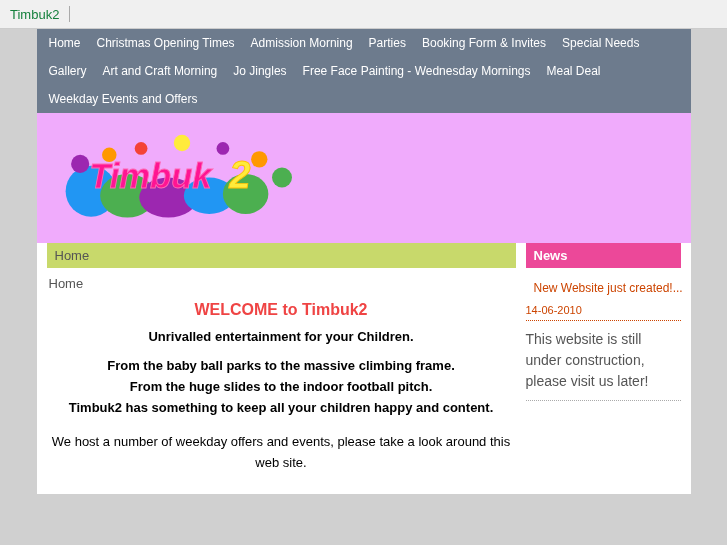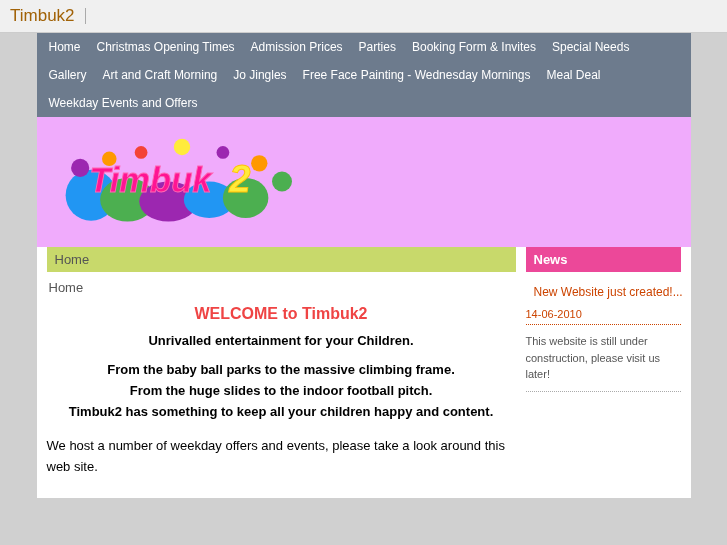--- a/index.html
+++ b/index.html
@@ -7,22 +7,22 @@
 
     #browser-bar {
       background: #f0f0f0;
       padding: 6px 10px;
       display: flex;
       align-items: center;
       gap: 10px;
       border-bottom: 1px solid #ccc;
     }
     #tab-title {
-      font-size: 17px;
-      color: #a16207;
+      font-size: 13px;
+      color: #15803d;
     }
     #tab-divider {
       width: 1px;
       height: 16px;
       background: #aaa;
     }
 
     #page-wrapper {
       background: #fff;
       width: 654px;
@@ -102,21 +102,21 @@
       margin-bottom: 12px;
     }
     #main-body-text {
       text-align: center;
       font-weight: bold;
       font-size: 13px;
       line-height: 1.6;
       margin-bottom: 14px;
     }
     #footer-text {
-      text-align: left;
+      text-align: center;
       font-size: 13px;
       line-height: 1.6;
     }
 
     
     #sidebar {
       width: 155px;
       flex-shrink: 0;
     }
     #news-header {
@@ -136,42 +136,42 @@
       margin-bottom: 4px;
     }
     #news-date {
       color: #cc4400;
       font-size: 11px;
       border-bottom: 1px dotted #cc4400;
       padding-bottom: 4px;
       margin-bottom: 8px;
     }
     #news-body {
-      font-size: 11px;
+      font-size: 14px;
       color: #555;
       line-height: 1.5;
       border-bottom: 1px dotted #aaa;
       padding-bottom: 8px;
     }
   </style>
 </head>
 <body>
 
 <div id="browser-bar">
   <span id="tab-title">Timbuk2</span>
   <div id="tab-divider"></div>
 </div>
 
 <div id="page-wrapper">
 
   <div id="navbar">
     <div class="nav-row" id="nav-row-1">
         <a class="nav-item" href="#">Home</a>
         <a class="nav-item" href="#">Christmas Opening Times</a>
-        <a class="nav-item" href="#">Admission Prices</a>
+        <a class="nav-item" href="#">Admission Morning</a>
         <a class="nav-item" href="#">Parties</a>
         <a class="nav-item" href="#">Booking Form &amp; Invites</a>
         <a class="nav-item" href="#">Special Needs</a>
       </div>
     <div class="nav-row" id="nav-row-2">
         <a class="nav-item" href="#">Gallery</a>
         <a class="nav-item" href="#">Art and Craft Morning</a>
         <a class="nav-item" href="#">Jo Jingles</a>
         <a class="nav-item" href="#">Free Face Painting - Wednesday Mornings</a>
         <a class="nav-item" href="#">Meal Deal</a>

